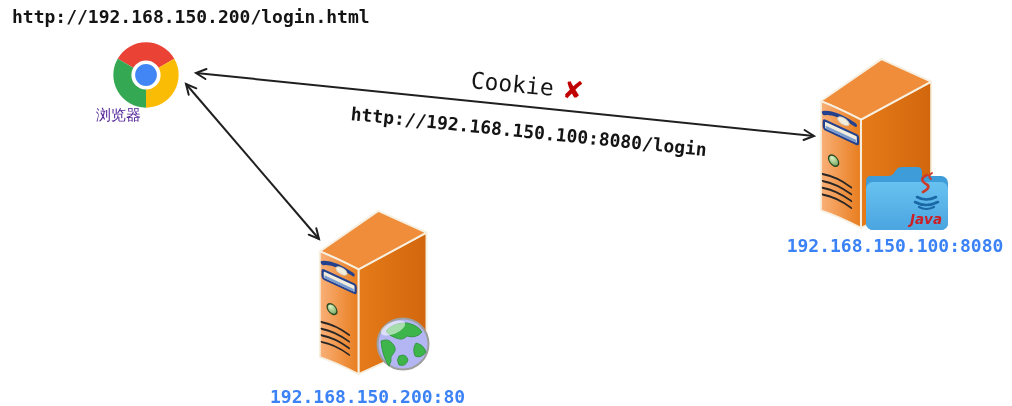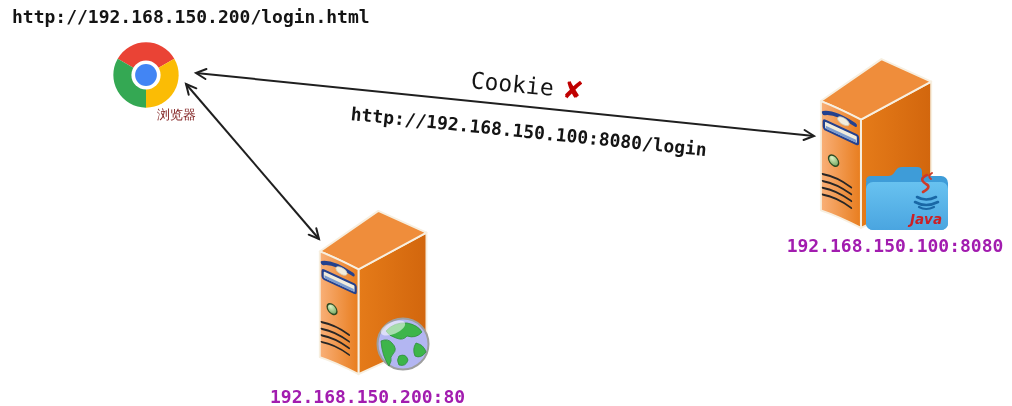--- a/index.html
+++ b/index.html
@@ -1,24 +1,24 @@
 <!DOCTYPE html>
 <html><head>
 <meta charset="utf-8">
 <style>
   html,body{margin:0;padding:0;background:#fff;}
   #canvas{position:relative;width:1012px;height:406px;background:#fff;overflow:hidden;
           font-family:"DejaVu Sans","Liberation Sans",sans-serif;}
   .abs{position:absolute;}
   .mono{font-family:"DejaVu Sans Mono","Liberation Mono",monospace;}
   .url-text{font-weight:bold;font-size:18px;color:#141414;white-space:nowrap;}
-  .server-label{font-weight:bold;font-size:18px;color:#a21caf;text-align:center;white-space:nowrap;}
+  .server-label{font-weight:bold;font-size:18px;color:#3b82f6;text-align:center;white-space:nowrap;}
   #top-url{left:12px;top:6px;}
   #browser-icon{left:112px;top:41px;}
-  #browser-label{left:96px;top:106px;width:100px;text-align:right;font-size:13px;color:#7f1d1d;}
+  #browser-label{left:96px;top:106px;width:100px;text-align:left;font-size:15px;color:#4c1d95;}
   #cookie-group{left:471px;top:67px;transform:rotate(5.5deg);transform-origin:left center;
                 display:flex;align-items:center;white-space:nowrap;}
   #cookie-word{font-size:23px;color:#141414;}
   #cookie-x{font-size:25px;font-weight:bold;color:#C00000;margin-left:9px;line-height:1;}
   #flow-url{left:352px;top:103px;transform:rotate(5.8deg);transform-origin:left top;}
   #app-server-svg{left:817px;top:56px;}
   #java-folder{left:864px;top:165px;}
   #app-server-label{left:786px;top:235px;width:218px;}
   #web-server-svg{left:316px;top:208px;}
   #globe{left:375px;top:316px;}

